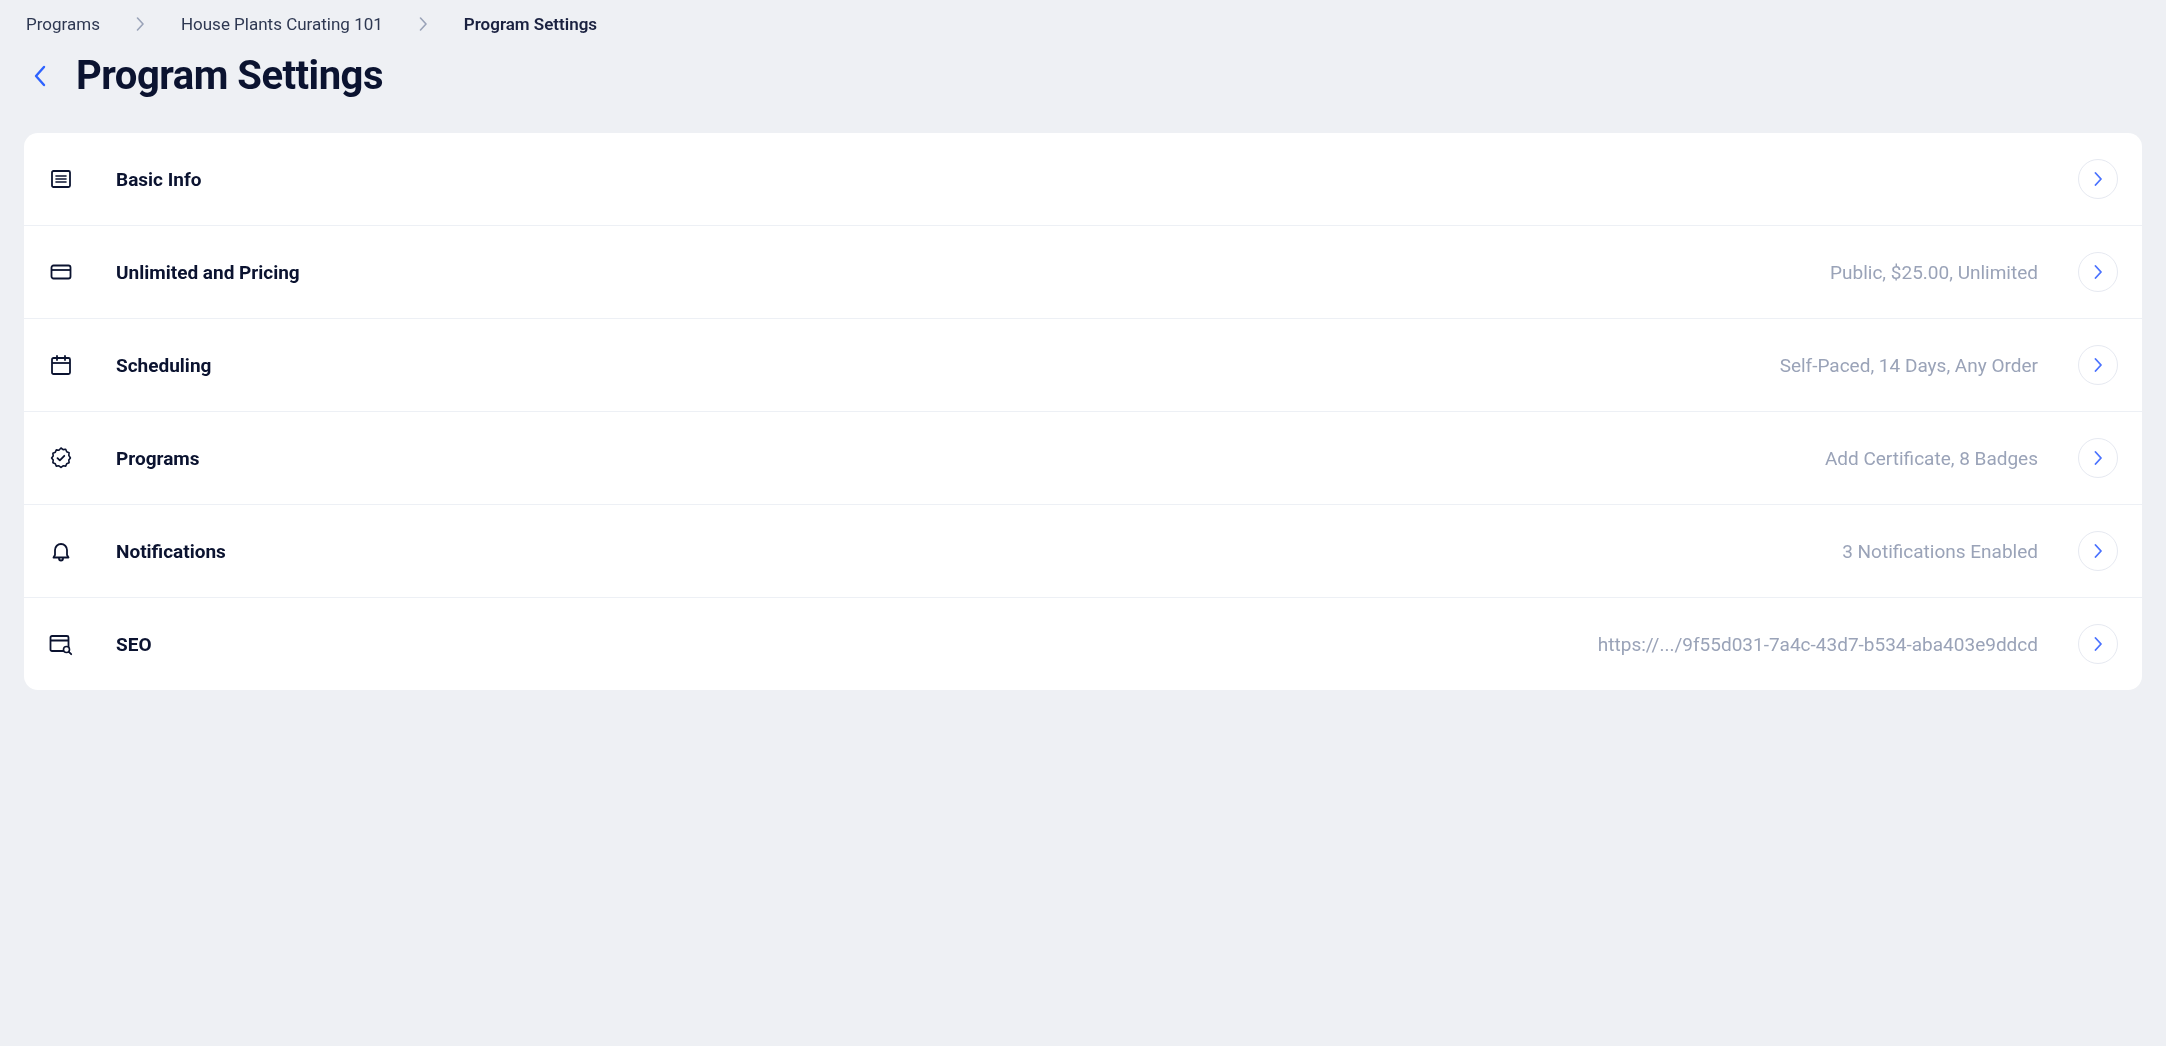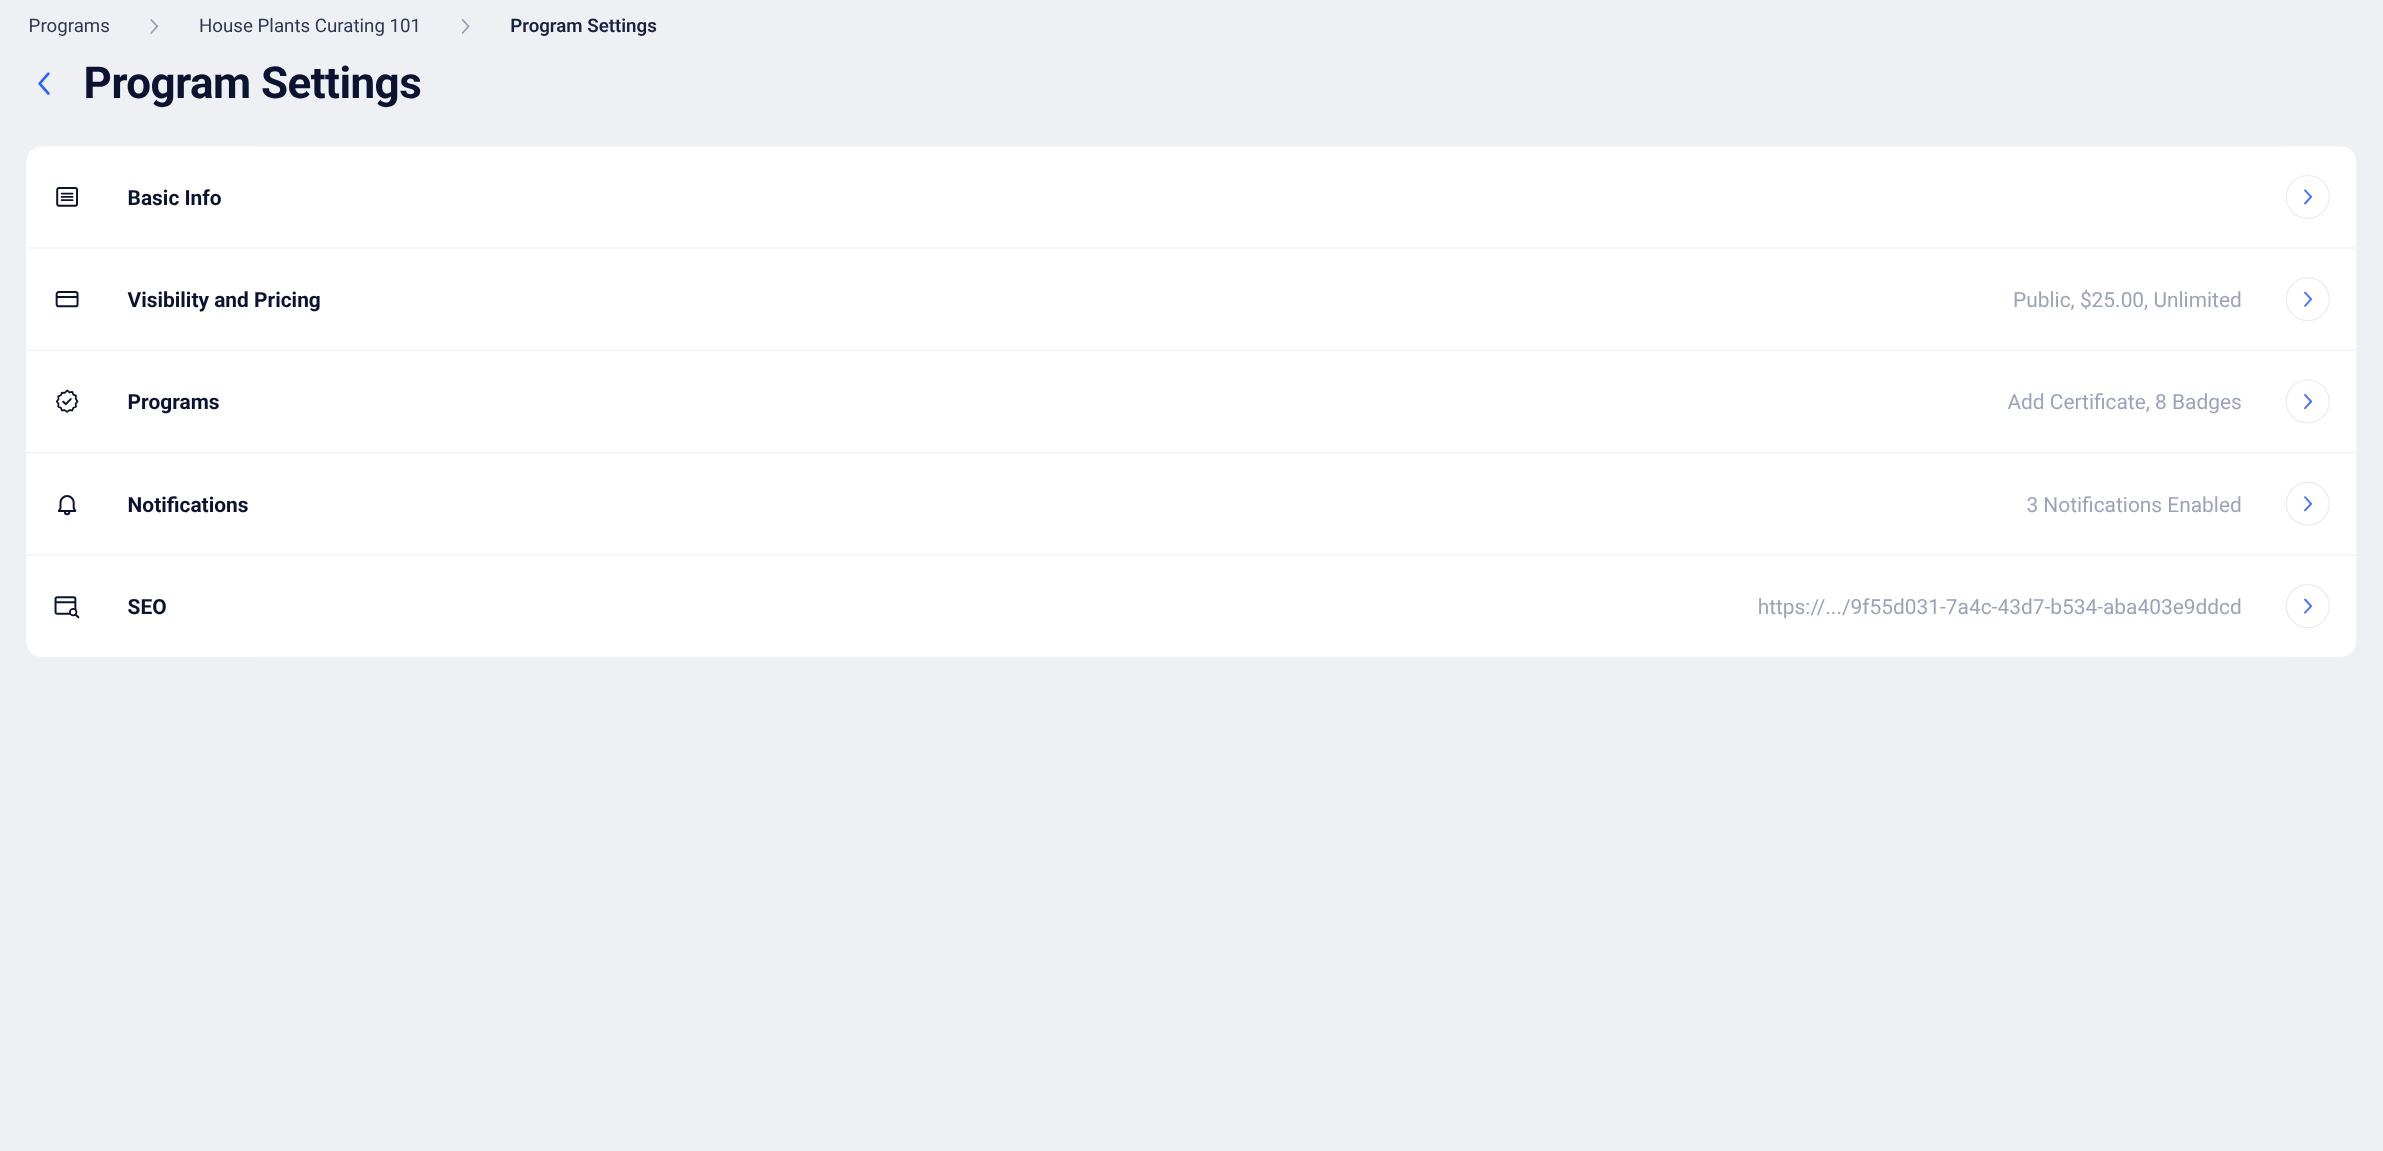--- a/index.html
+++ b/index.html
@@ -167,30 +167,48 @@
     </span>
   </div>
 
   <div class="row">
     <span class="row-icon">
       <svg width="24" height="24" viewBox="0 0 24 24" fill="none">
         <rect x="2.5" y="5.5" width="19" height="13" rx="2" stroke="currentColor" stroke-width="1.8"></rect>
         <line x1="2.5" y1="10" x2="21.5" y2="10" stroke="currentColor" stroke-width="1.8"></line>
       </svg>
     </span>
-    <span class="row-title">Visibility and Pricing</span>
+    <span class="row-title">Unlimited and Pricing</span>
     <span class="row-spacer"></span>
     <span class="row-summary">Public, $25.00, Unlimited</span>
     <span class="row-chevron">
       <svg width="9" height="14" viewBox="0 0 9 14" fill="none">
           <path d="M1.5 1L7 7L1.5 13" stroke="currentColor" stroke-width="1.8" stroke-linecap="round" stroke-linejoin="round"></path>
         </svg>
     </span>
   </div>
 
+  <div class="row">
+    <span class="row-icon">
+      <svg width="24" height="24" viewBox="0 0 24 24" fill="none">
+        <rect x="3" y="5" width="18" height="16" rx="1.5" stroke="currentColor" stroke-width="1.8"></rect>
+        <line x1="3" y1="10" x2="21" y2="10" stroke="currentColor" stroke-width="1.8"></line>
+        <line x1="8" y1="3" x2="8" y2="7" stroke="currentColor" stroke-width="1.8" stroke-linecap="round"></line>
+        <line x1="16" y1="3" x2="16" y2="7" stroke="currentColor" stroke-width="1.8" stroke-linecap="round"></line>
+      </svg>
+    </span>
+    <span class="row-title">Scheduling</span>
+    <span class="row-spacer"></span>
+    <span class="row-summary">Self-Paced, 14 Days, Any Order</span>
+    <span class="row-chevron">
+      <svg width="9" height="14" viewBox="0 0 9 14" fill="none">
+          <path d="M1.5 1L7 7L1.5 13" stroke="currentColor" stroke-width="1.8" stroke-linecap="round" stroke-linejoin="round"></path>
+        </svg>
+    </span>
+  </div>
 
 
   <div class="row">
     <span class="row-icon">
       <svg width="24" height="24" viewBox="0 0 24 24" fill="none">
         <path d="M12 2l2.1 1.6 2.6-.3 1 2.4 2.4 1-.3 2.6L21.4 12l-1.6 2.1.3 2.6-2.4 1-1 2.4-2.6-.3L12 21.4l-2.1-1.6-2.6.3-1-2.4-2.4-1 .3-2.6L2.6 12l1.6-2.1-.3-2.6 2.4-1 1-2.4 2.6.3L12 2z" stroke="currentColor" stroke-width="1.6" stroke-linejoin="round"></path>
         <path d="M8.5 12.2l2.3 2.2 4.5-4.6" stroke="currentColor" stroke-width="1.8" stroke-linecap="round" stroke-linejoin="round"></path>
       </svg>
     </span>
     <span class="row-title">Programs</span>

